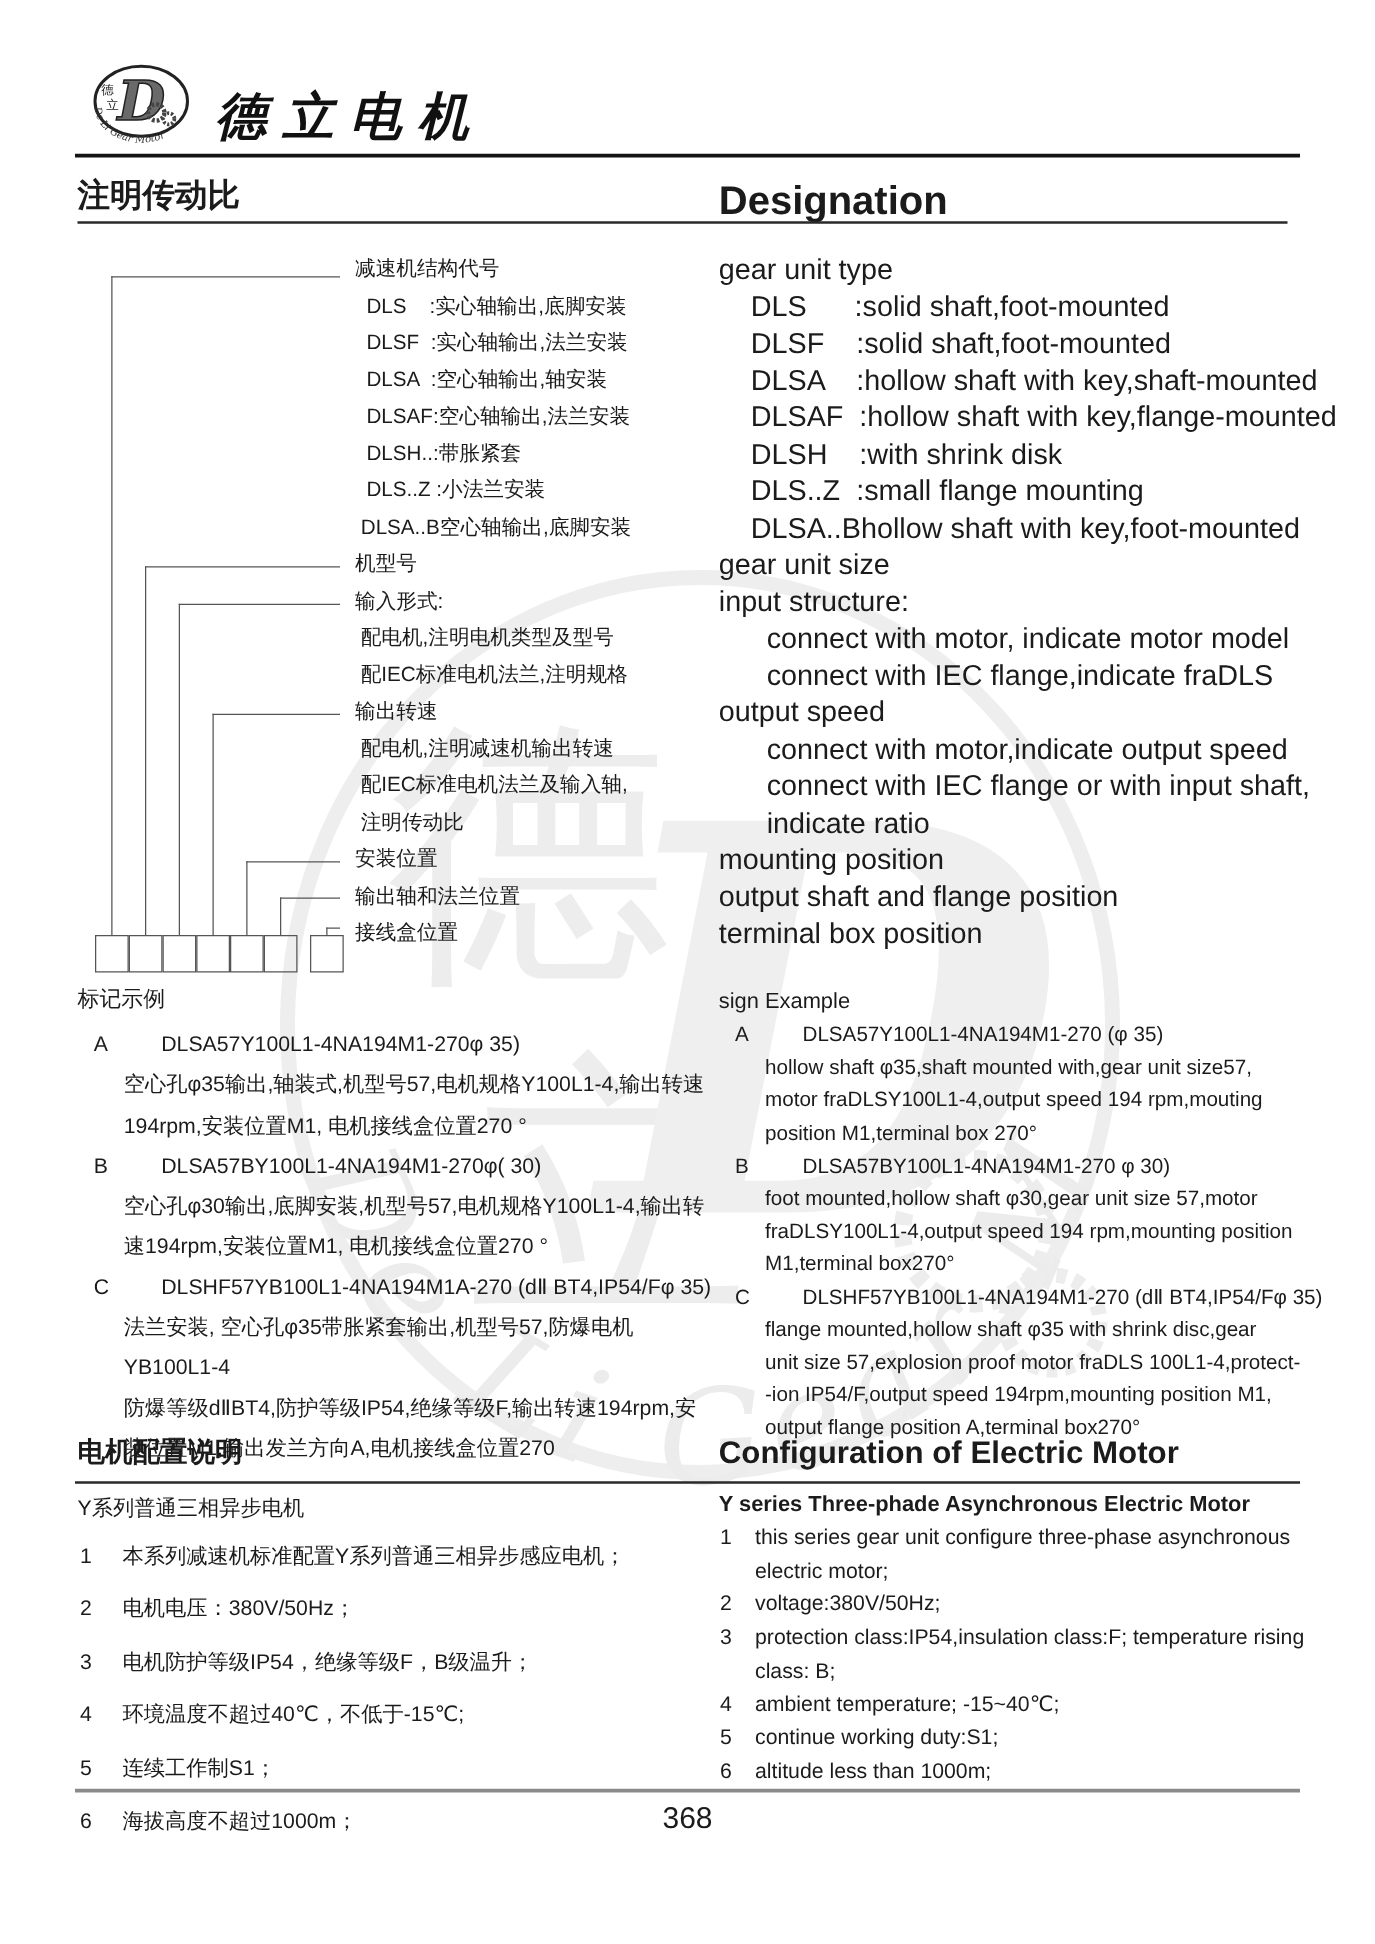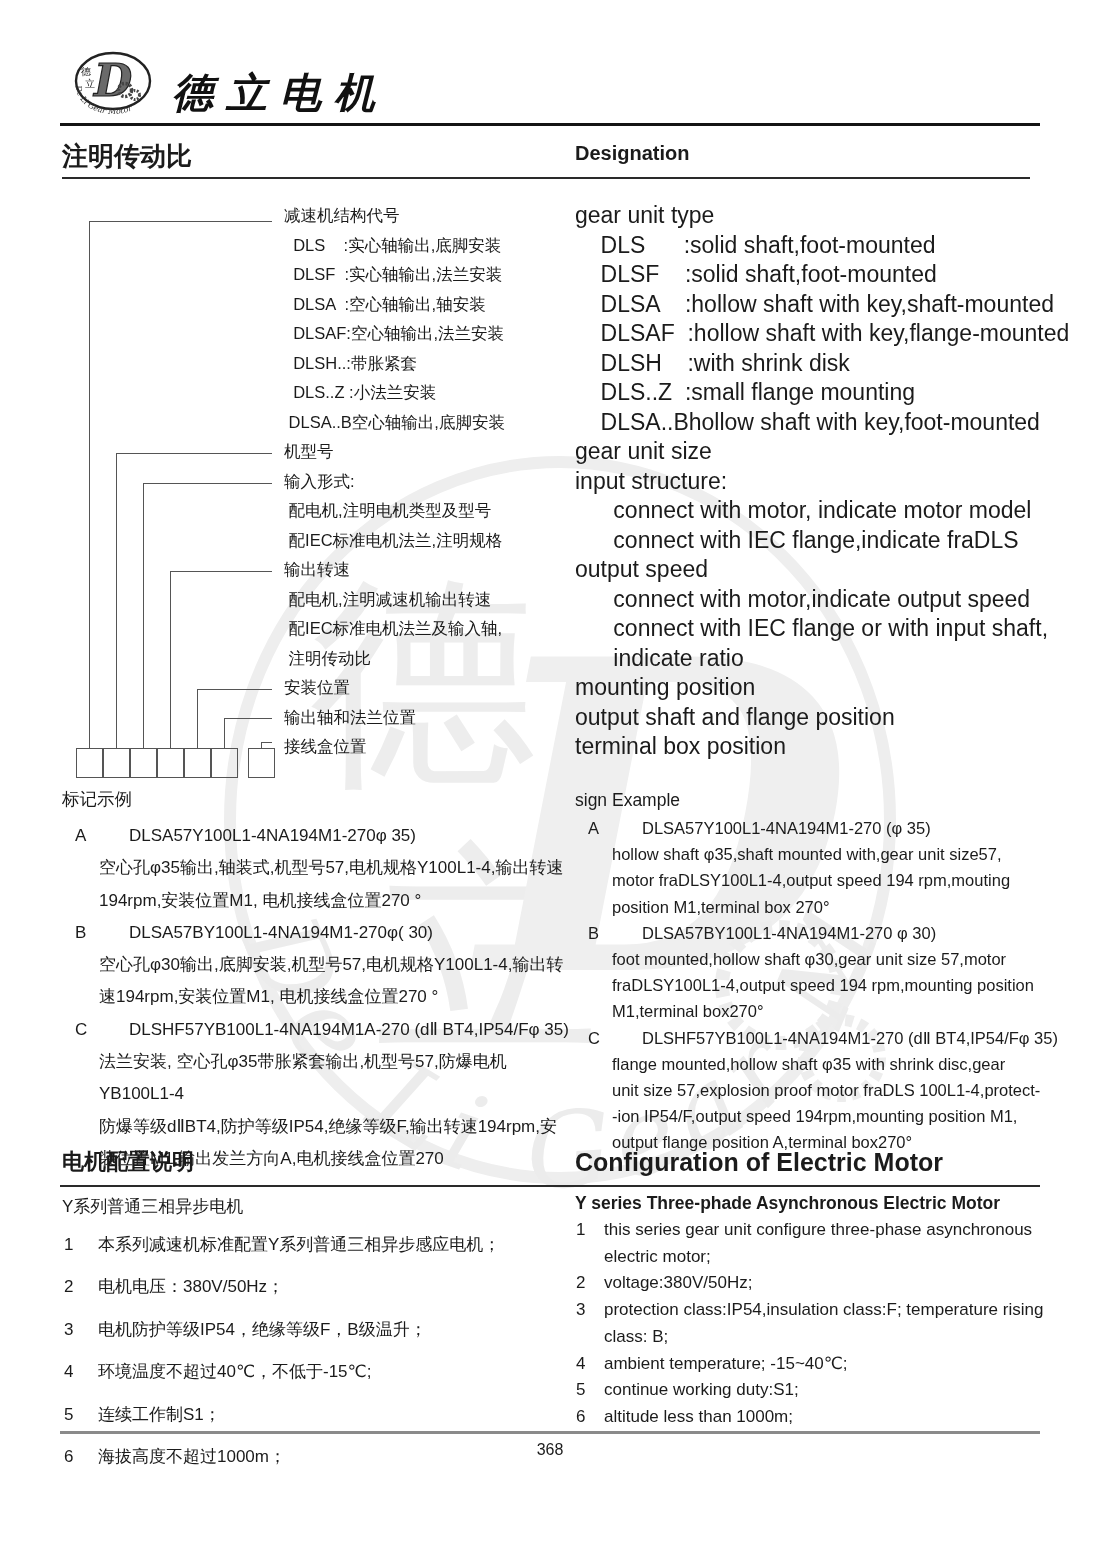--- a/index.html
+++ b/index.html
@@ -17,21 +17,21 @@
   
   .brand-logo { left:72px; top:50px; width:86px; height:72px; z-index:2; }
   .brand-name {
     left:172px; top:66px; z-index:2;
     font-family:"DejaVu Serif","Liberation Serif",serif;
     font-style:italic; font-weight:bold; font-size:41px; letter-spacing:13px; color:#111;
   }
   .rule-thick { left:60px; top:123px; width:980px; height:3px; background:#141414; z-index:2; }
   .rule-thin  { left:62px; top:177px; width:968px; height:2px; background:#2a2a2a; z-index:2; }
   .title-cn { left:62px; top:139px; font-size:26px; font-weight:bold; z-index:2; }
-  .title-en { left:575px; top:142px; font-size:20px; font-weight:bold; z-index:2; }
+  .title-en { left:575px; top:142px; font-size:32px; font-weight:bold; z-index:2; }
 
   
   .vline { position:absolute; width:1px; background:#555; z-index:1; }
   .hline { position:absolute; height:1px; background:#555; z-index:1; }
   .code-box { position:absolute; top:748px; width:27px; height:30px; border:1px solid #555; background:transparent; z-index:1; }
   .dgm-col { z-index:2; }
   .dgm-col-cn { left:284px; top:201px; width:300px; }
   .dgm-col-en { left:575px; top:201px; width:470px; }
   .dgm-row { height:29.5px; line-height:29.5px; white-space:pre; font-size:16.5px; }
   .dgm-col-en .dgm-row { font-size:23px; }
@@ -58,21 +58,21 @@
   .cfg-sub-cn { font-size:17px; line-height:29px; margin-bottom:3px; }
   .cfg-sub-en { font-size:17.5px; line-height:27px; font-weight:bold; }
   .cfg-item { position:relative; padding-left:36px; line-height:42.4px; font-size:17px; }
   .cfg-item .cfg-num { position:absolute; left:2px; top:0; }
   .cfg-item-en { position:relative; padding-left:29px; font-size:17px; }
   .cfg-item-en .cfg-num { position:absolute; left:1px; top:0; line-height:26.7px; }
   .cfg-item-en .cfg-line { line-height:26.7px; }
 
   
   .rule-footer { left:60px; top:1431px; width:980px; height:3px; background:#8a8a8a; z-index:2; }
-  .page-number { left:0; top:1441px; width:1100px; text-align:center; font-size:16px; z-index:2; }
+  .page-number { left:0; top:1441px; width:1100px; text-align:center; font-size:24px; z-index:2; }
 </style>
 </head>
 <body>
 
 <div class="page">
 
   <svg class="layer watermark" viewBox="0 0 760 780">
     <ellipse cx="380" cy="390" rx="330" ry="358" fill="none" stroke="#eeeeee" stroke-width="12"></ellipse>
     <text x="130" y="330" font-size="225" fill="#ededed" font-family="'DejaVu Sans',sans-serif">德</text>
     <text x="195" y="600" font-size="225" fill="#ededed" font-family="'DejaVu Sans',sans-serif">立</text>

